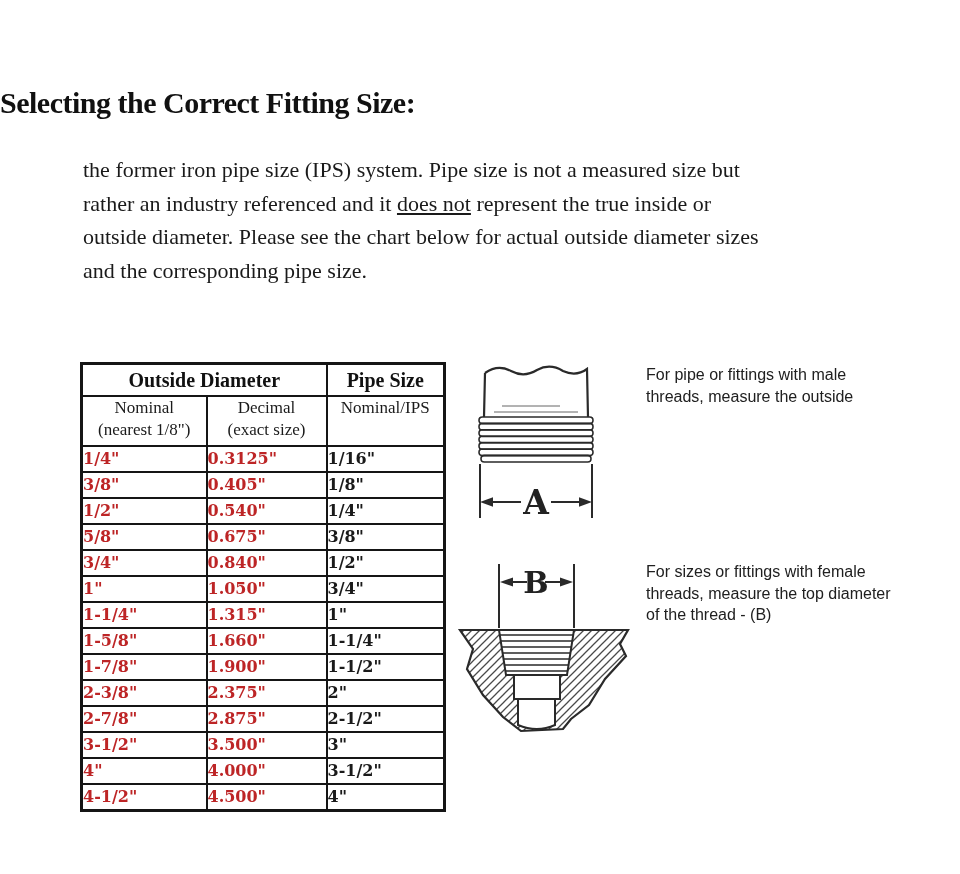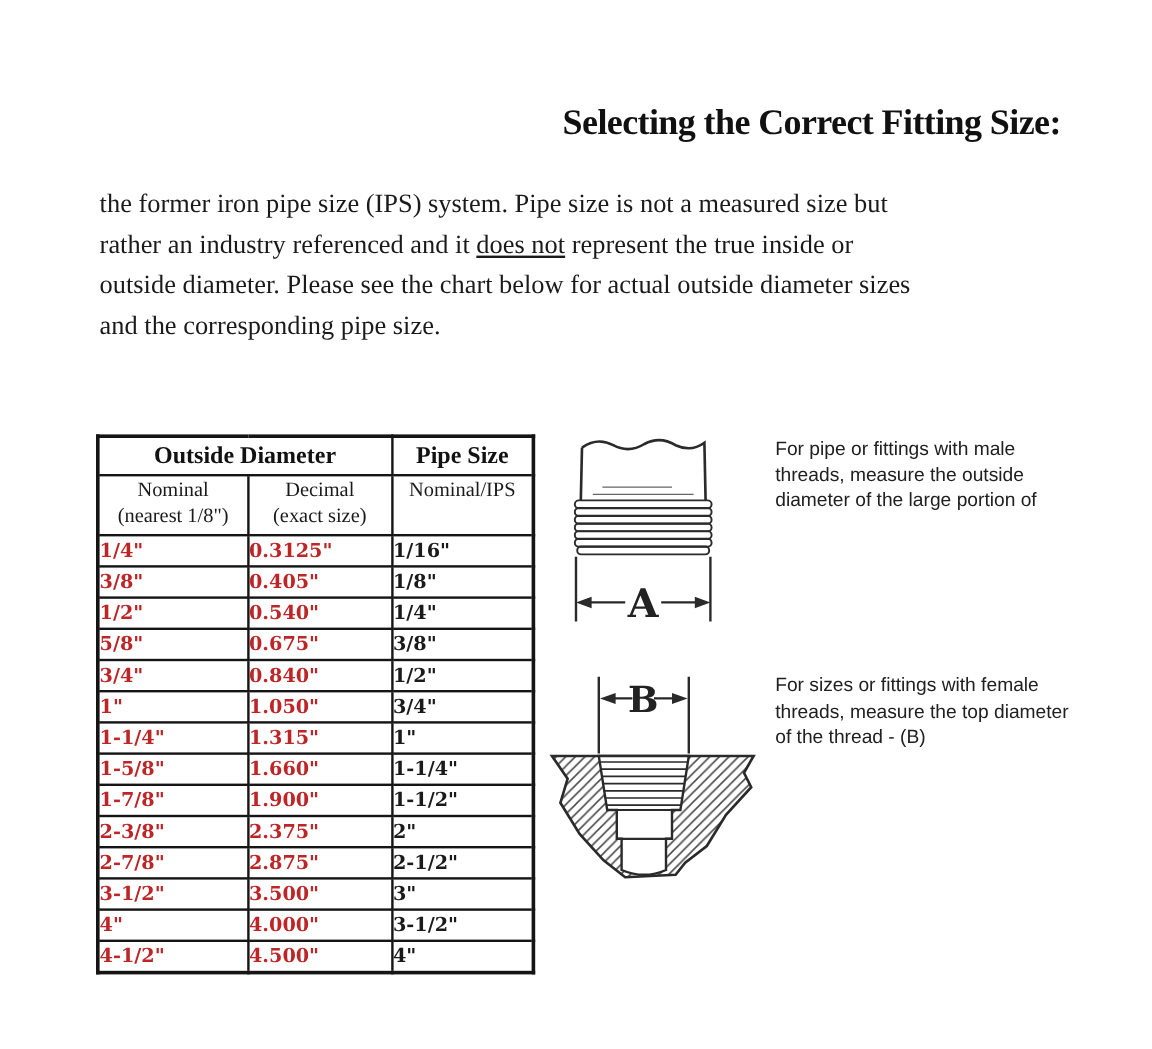--- a/index.html
+++ b/index.html
@@ -2,21 +2,21 @@
 <html><head>
 <meta charset="utf-8">
 <style>
   html,body{margin:0;padding:0;}
   body{
     width:960px;height:874px;position:relative;background:#ffffff;
     font-family:"Liberation Serif", serif;color:#161616;overflow:hidden;
   }
   
   .title{
-    position:absolute;top:86px;left:0;width:884px;text-align:right;
+    position:absolute;top:86px;left:0;width:884px;text-align:left;
     font-size:30px;font-weight:700;letter-spacing:-0.5px;color:#111;
     font-family:"Liberation Serif", serif;
   }
   
   .paragraph{
     position:absolute;left:83px;top:153px;width:820px;
     font-size:22px;line-height:33.5px;color:#1a1a1a;white-space:nowrap;
   }
   .paragraph .emph{font-weight:400;text-decoration:underline;}
   
@@ -186,21 +186,20 @@
   </g>
 
   <polygon points="22,146 35,141.2 35,150.8" fill="#2a2a2a"></polygon>
   <polygon points="134,146 121,141.2 121,150.8" fill="#2a2a2a"></polygon>
   <text x="78" y="158" text-anchor="middle" font-size="33" class="dim-label" fill="#222">A</text>
 </svg>
 
 <div class="annotation" style="left:646px;top:364px">
   <div>For pipe or fittings with male</div>
   <div>threads, measure the outside</div>
-  <div>diameter of the large portion of</div>
 </div>
 
 <svg class="diagram" style="left:448px;top:558px" width="192" height="182" viewBox="0 0 192 182">
   <defs>
     <pattern id="hatch" patternUnits="userSpaceOnUse" width="8" height="8">
       <path d="M-2,10 L10,-2 M-2,2 L2,-2 M6,10 L10,6" stroke="#4a4a4a" stroke-width="1.3" fill="none"></path>
     </pattern>
   </defs>
 
   <path d="M12,72 L180,72 L172,86 L178,98 L157,121 L141,147 L123,161 L115,171 L73,173 L55,159 L35,137 L19,111 L25,91 Z" fill="url(#hatch)" stroke="#2a2a2a" stroke-width="2.2"></path>

